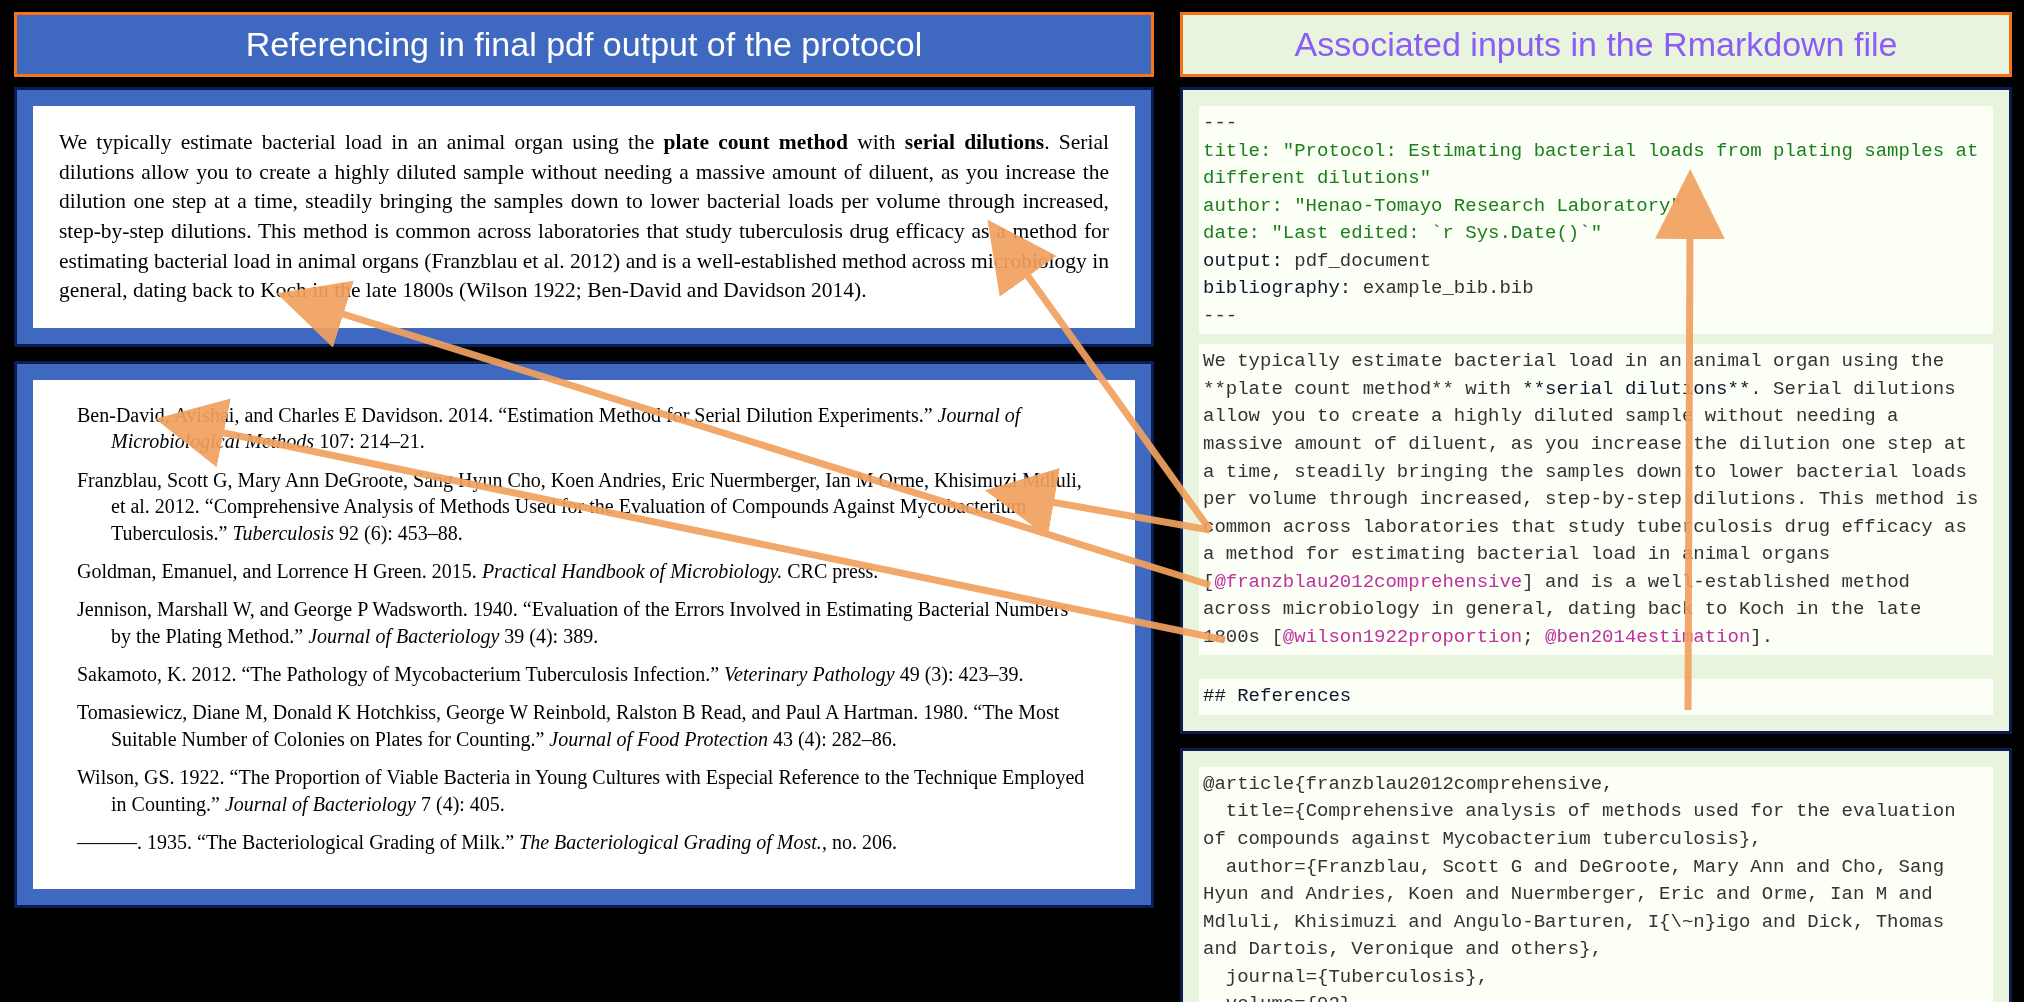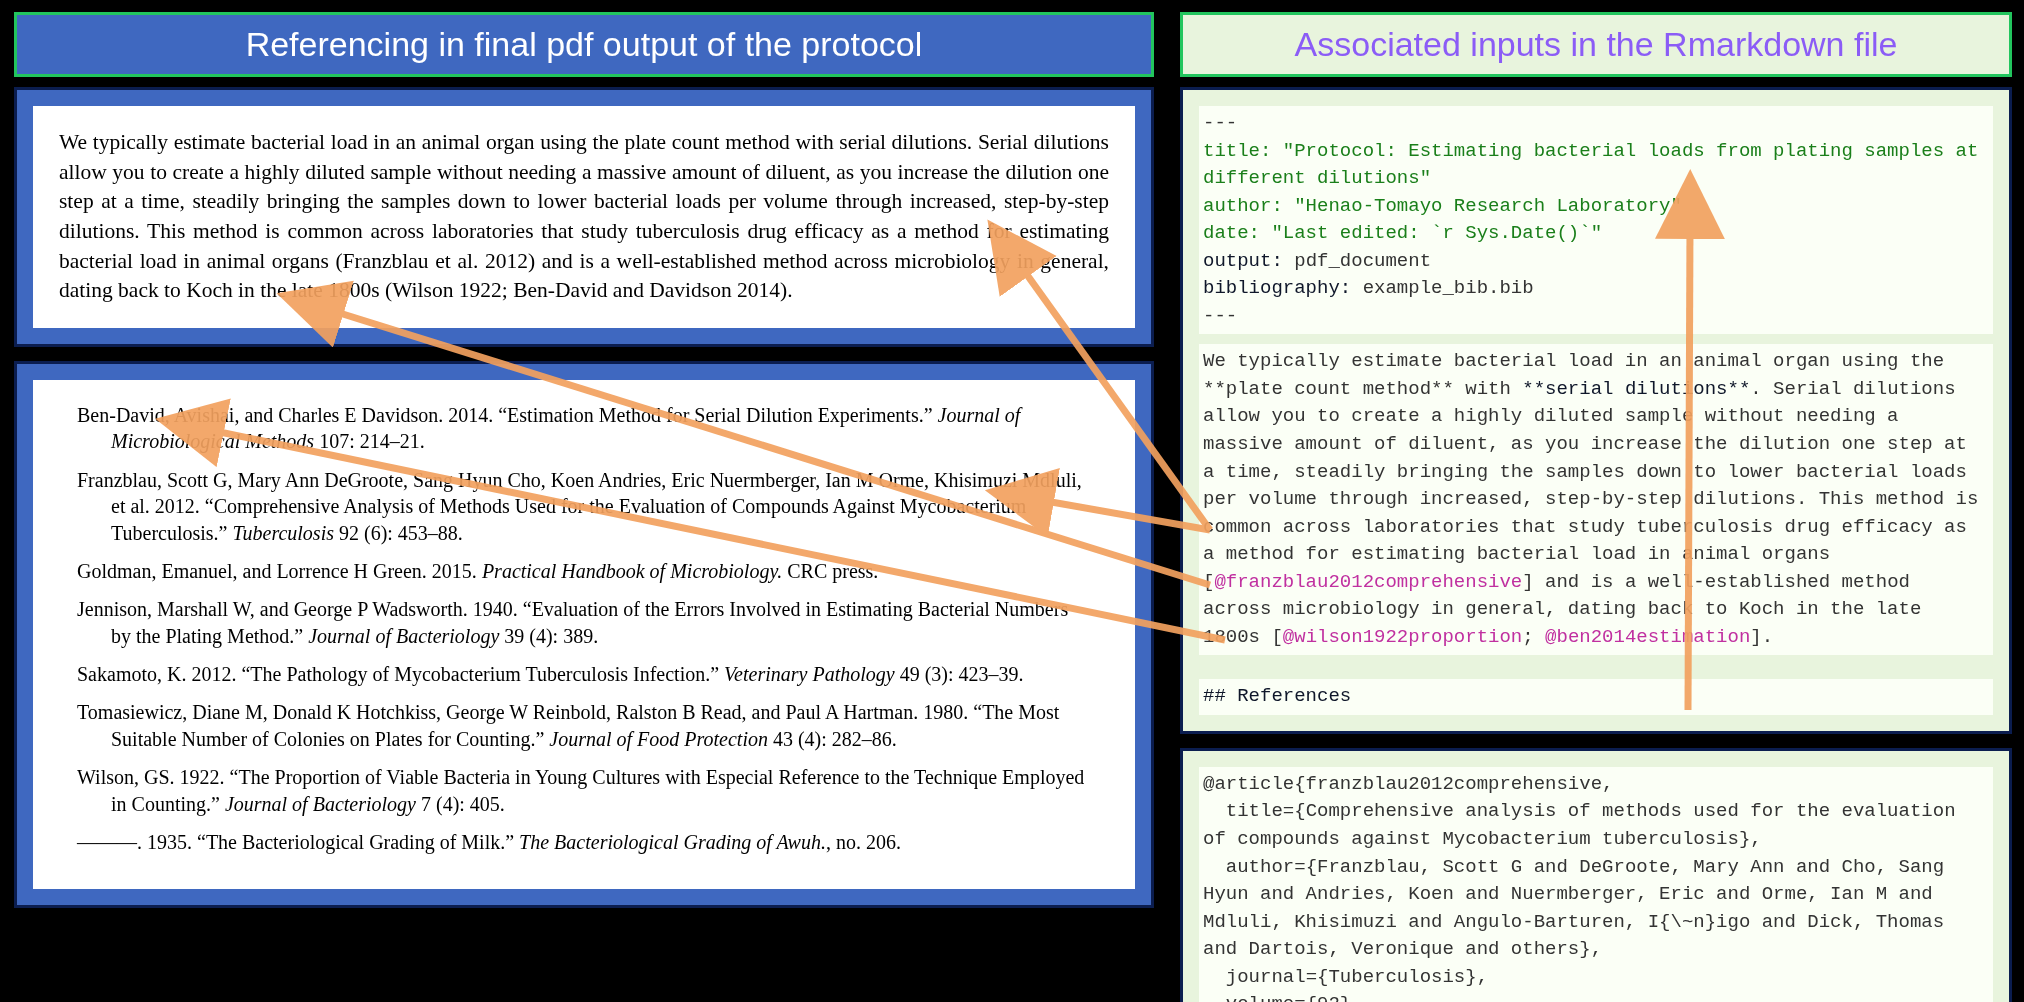--- a/index.html
+++ b/index.html
@@ -1,30 +1,30 @@
 <!DOCTYPE html>
 <html><head>
 <meta charset="utf-8">
 <style>
   html,body{margin:0;padding:0;background:#000;width:2024px;height:1002px;overflow:hidden;font-family:Georgia,'Times New Roman',serif}
   .col{position:absolute}
   .left{left:14px;top:12px;width:1140px}
   .right{left:1180px;top:12px;width:832px}
-  .panel-head{border:3px solid #22c55e;margin-bottom:10px}
+  .panel-head{border:3px solid #f97316;margin-bottom:10px}
   .ph-blue{background:#3f68c0;color:#fff}
   .ph-green{background:#e8f4dd;color:#8b5cf6}
   .panel-head span{display:block;text-align:center;font-family:Arial,Helvetica,sans-serif;font-size:34px;padding:10px 0}
   .panel-body{border:3px solid #0b1d4f;margin-bottom:14px}
   .pb-blue{background:#3f68c0;padding:16px}
   .pb-green{background:#e8f4dd;padding:16px}
   .doc{background:#fff;padding:22px 26px;font-size:21.5px;color:#000;line-height:1.38;text-align:justify}
   .refs{background:#fff;padding:22px 44px}
   .ref{font-size:20px;line-height:1.32;margin:0 0 12px 0;padding-left:34px;text-indent:-34px}
   em{font-style:italic}
-  strong{font-weight:normal}
+  strong{font-weight:bold}
   .code{font-family:'Courier New',monospace;font-size:19px;line-height:1.45;white-space:pre-wrap;color:#333;background:#fbfff6;padding:4px}
   .c-grn{color:#1a7f1a}
   .c-blu{color:#0f172a}
   .c-mag{color:#c030a0}
   svg.arrows{position:absolute;left:0;top:0;pointer-events:none}
 </style>
 </head>
 <body>
 
 <div class="col left">
@@ -39,21 +39,21 @@
   <div class="panel-body pb-blue">
     <div class="refs">
       <div id="refs-list">
           <p class="ref"><span>Ben-David, Avishai, and Charles E Davidson. 2014. “Estimation Method for Serial Dilution Experiments.” </span><em>Journal of Microbiological Methods</em><span> 107: 214–21.</span></p>
           <p class="ref"><span>Franzblau, Scott G, Mary Ann DeGroote, Sang Hyun Cho, Koen Andries, Eric Nuermberger, Ian M Orme, Khisimuzi Mdluli, et al. 2012. “Comprehensive Analysis of Methods Used for the Evaluation of Compounds Against Mycobacterium Tuberculosis.” </span><em>Tuberculosis</em><span> 92 (6): 453–88.</span></p>
           <p class="ref"><span>Goldman, Emanuel, and Lorrence H Green. 2015. </span><em>Practical Handbook of Microbiology.</em><span> CRC press.</span></p>
           <p class="ref"><span>Jennison, Marshall W, and George P Wadsworth. 1940. “Evaluation of the Errors Involved in Estimating Bacterial Numbers by the Plating Method.” </span><em>Journal of Bacteriology</em><span> 39 (4): 389.</span></p>
           <p class="ref"><span>Sakamoto, K. 2012. “The Pathology of Mycobacterium Tuberculosis Infection.” </span><em>Veterinary Pathology</em><span> 49 (3): 423–39.</span></p>
           <p class="ref"><span>Tomasiewicz, Diane M, Donald K Hotchkiss, George W Reinbold, Ralston B Read, and Paul A Hartman. 1980. “The Most Suitable Number of Colonies on Plates for Counting.” </span><em>Journal of Food Protection</em><span> 43 (4): 282–86.</span></p>
           <p class="ref"><span>Wilson, GS. 1922. “The Proportion of Viable Bacteria in Young Cultures with Especial Reference to the Technique Employed in Counting.” </span><em>Journal of Bacteriology</em><span> 7 (4): 405.</span></p>
-          <p class="ref"><span>———. 1935. “The Bacteriological Grading of Milk.” </span><em>The Bacteriological Grading of Awuh.</em><span>, no. 206.</span></p>
+          <p class="ref"><span>———. 1935. “The Bacteriological Grading of Milk.” </span><em>The Bacteriological Grading of Most.</em><span>, no. 206.</span></p>
         </div>
     </div>
   </div>
 </div>
 
 <div class="col right">
   <div class="panel-head ph-green">
     <span>Associated inputs in the Rmarkdown file</span>
   </div>
   <div class="panel-body pb-green">

